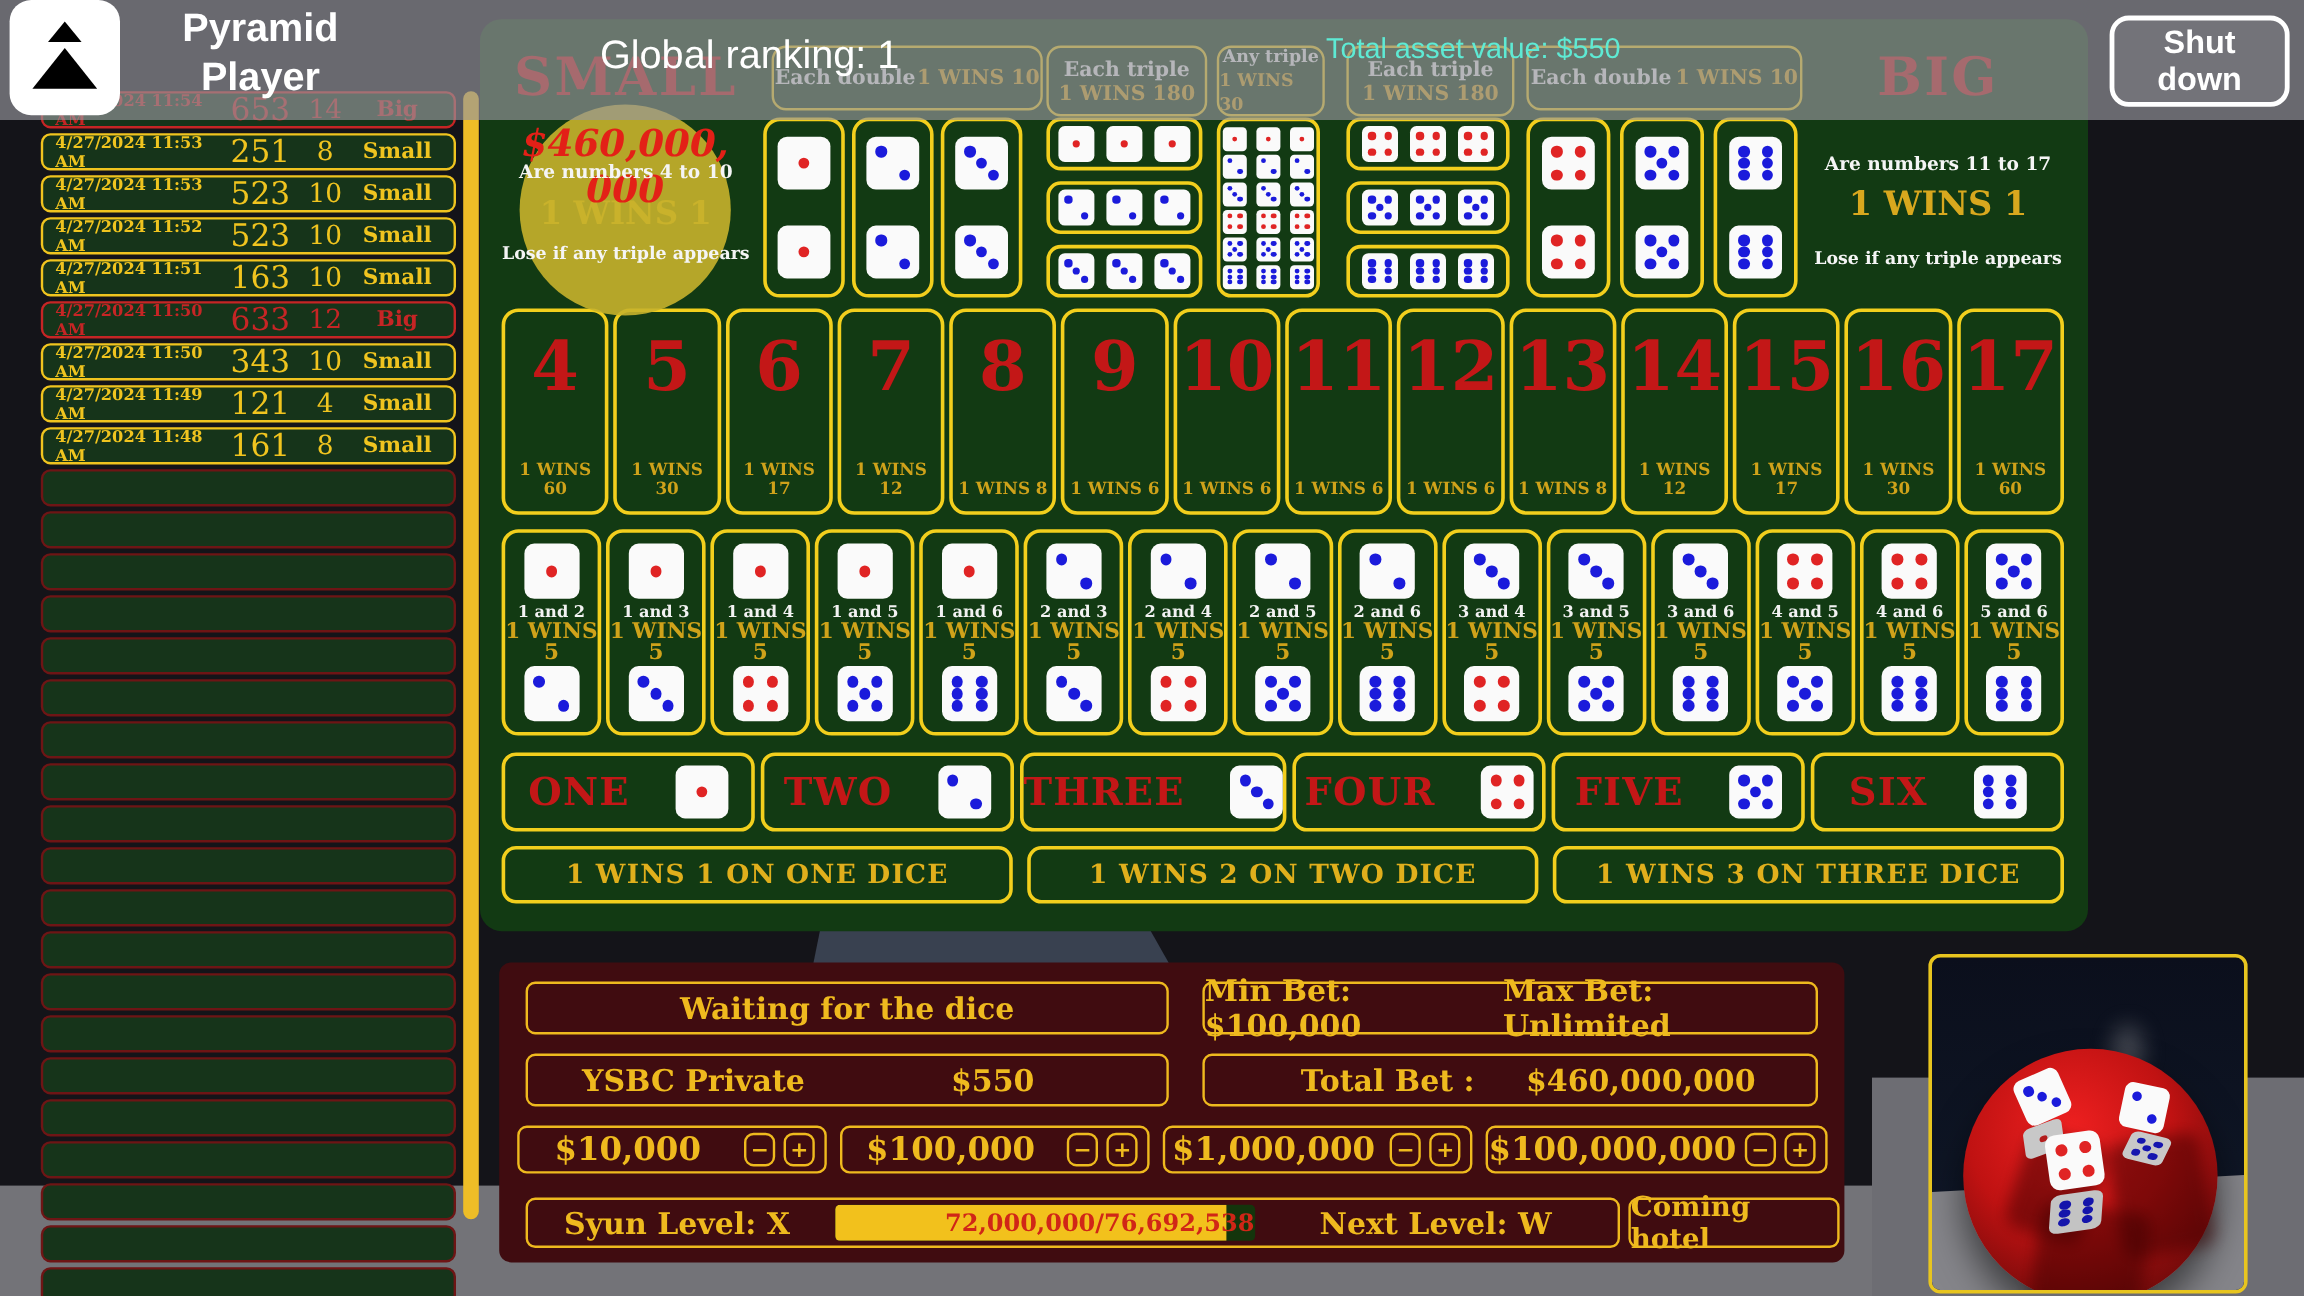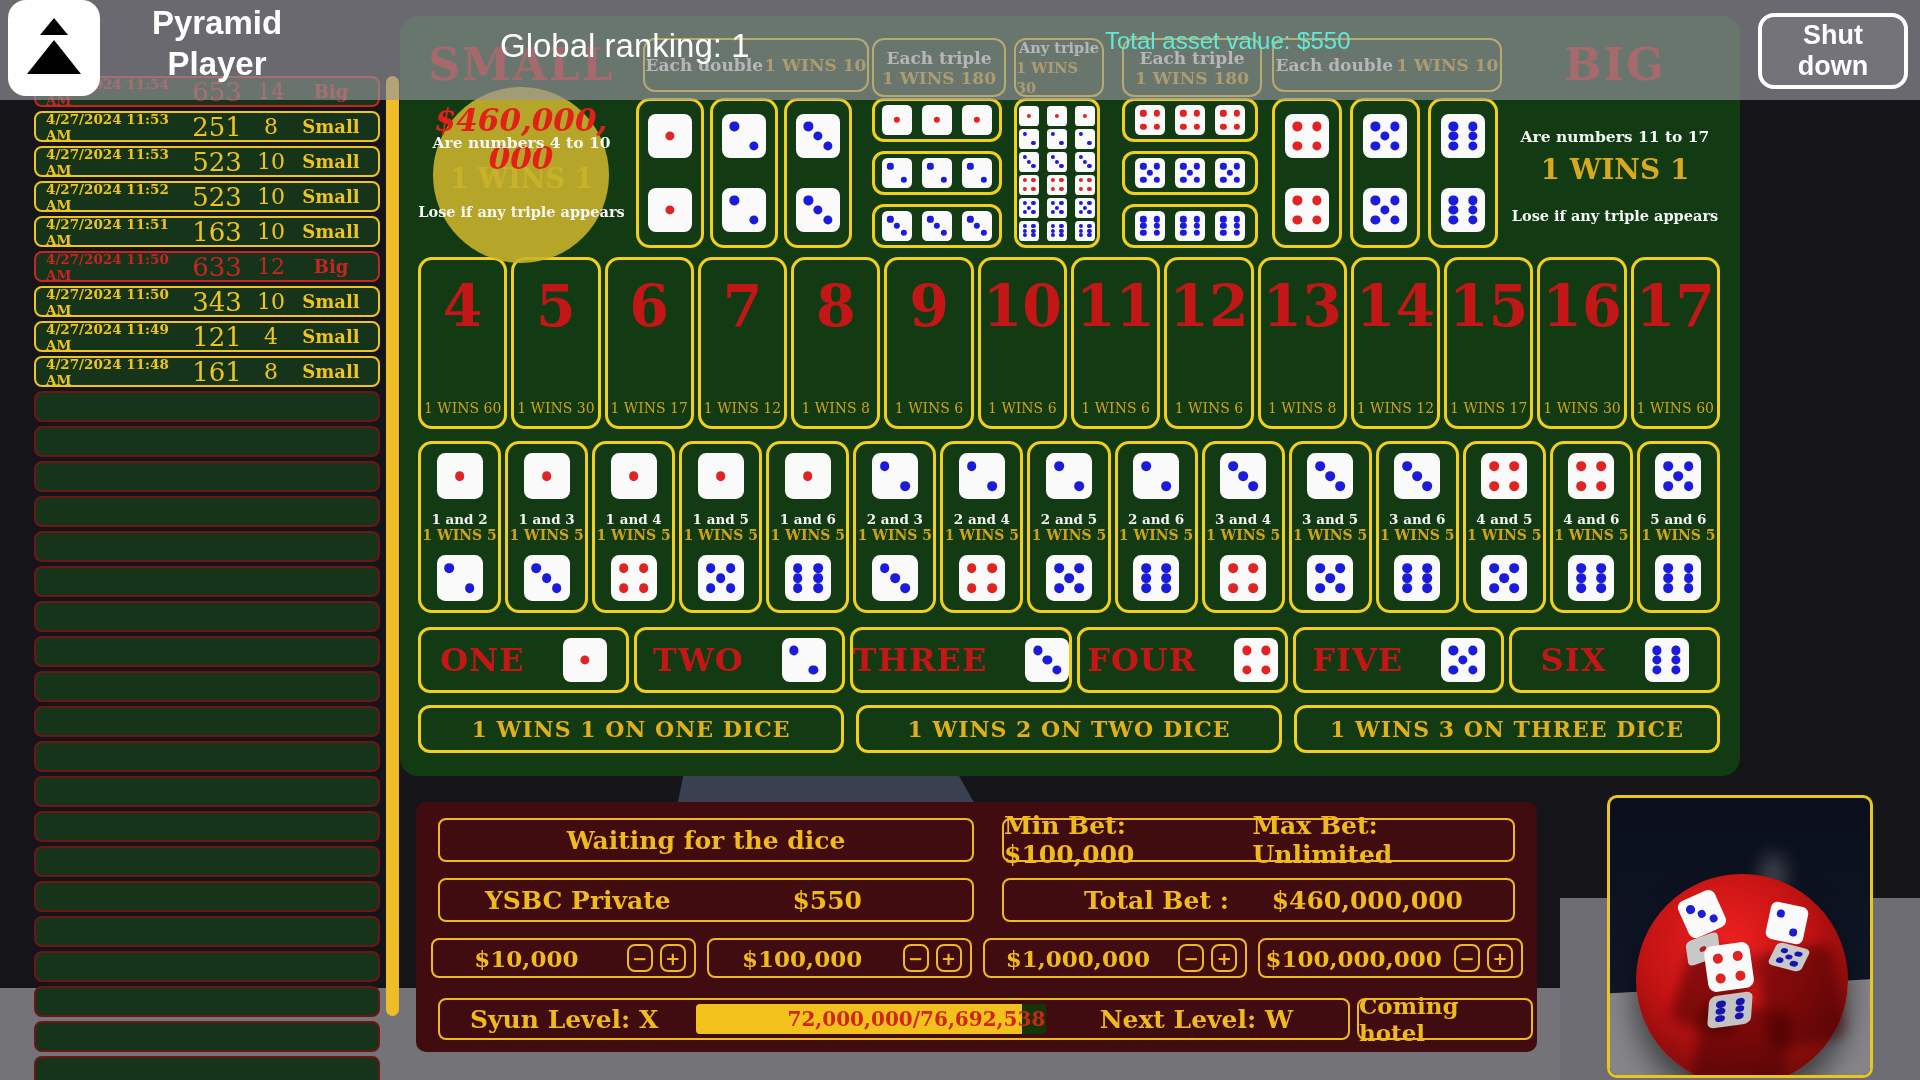--- a/index.html
+++ b/index.html
@@ -68,25 +68,25 @@
            font-weight:bold;z-index:2;}
   .sb-note{position:absolute;top:168px;width:100%;text-align:center;color:#f5f5f5;font-size:14.5px;
            font-weight:bold;z-index:6;}
   .big-inner .sb-desc{top:92px;}
   .big-inner .sb-odds{top:118px;z-index:5;font-size:28px;}
   .big-inner .sb-note{top:172px;}
   
   .trow{position:absolute;left:18px;width:1302px;display:flex;gap:4px;}
   .total-box{flex:1;height:172px;border:3px solid #f2cf1d;border-radius:14px;position:relative;box-sizing:border-box;}
   .tnum{text-align:center;margin-top:12px;font-size:57px;font-weight:bold;color:#c31717;}
-  .todds{position:absolute;bottom:10px;width:100%;text-align:center;font-size:14px;font-weight:normal;color:#cfa21a;}
+  .todds{position:absolute;bottom:10px;width:100%;text-align:center;font-size:14px;font-weight:bold;color:#cfa21a;}
   .pair-box{flex:1;height:172px;border:3px solid #f2cf1d;border-radius:14px;display:flex;flex-direction:column;
             align-items:center;justify-content:space-between;padding:9px 0;box-sizing:border-box;}
   .pair-lbl{color:#f2f2f2;font-size:13.5px;font-weight:bold;line-height:16px;text-align:center;}
-  .pair-odds{color:#cfa21a;font-size:14px;font-weight:bold;line-height:17px;text-align:center;}
+  .pair-odds{color:#cfa21a;font-size:18px;font-weight:bold;line-height:17px;text-align:center;}
   .single-box{flex:1;height:66px;border:3px solid #f2cf1d;border-radius:12px;display:flex;align-items:center;
               justify-content:center;gap:38px;box-sizing:border-box;}
   .single-lbl{color:#c31717;font-size:32px;font-weight:bold;letter-spacing:1px;}
   .wins-row{position:absolute;left:18px;top:689px;width:1302px;display:flex;gap:12px;}
   .wins-box{flex:1;height:48px;border:3px solid #f2cf1d;border-radius:12px;display:flex;align-items:center;
             justify-content:center;color:#e0af1c;font-size:22px;font-weight:bold;letter-spacing:1px;box-sizing:border-box;}
   
   .die{position:relative;background:#fafafa;border-radius:18%;flex:none;}
   .pip{position:absolute;width:21%;height:21%;border-radius:50%;transform:translate(-50%,-50%);}
   .pip.red{background:#e02424;} .pip.blue{background:#1b1bdb;}
@@ -94,21 +94,21 @@
   .p-c{left:50%;top:50%;} .p-bl{left:28%;top:72%;} .p-br{left:72%;top:72%;}
   
   .panel{position:absolute;left:416px;top:802px;width:1121px;height:250px;background:#400c10;
          border-radius:10px;z-index:31;}
   .pbox{position:absolute;border:2px solid #efba1e;border-radius:8px;color:#efba1e;font-weight:bold;
         font-size:25px;display:flex;align-items:center;box-sizing:border-box;}
   .pcenter{justify-content:center;}
   .chips-row{position:absolute;left:15px;top:136px;width:1092px;height:40px;display:flex;gap:11px;}
   .chipbox{flex:1;border:2px solid #efba1e;border-radius:8px;display:flex;align-items:center;
            padding:0 8px 0 0;box-sizing:border-box;}
-  .chiplabel{flex:1;text-align:center;color:#efba1e;font-size:23px;font-weight:bold;}
+  .chiplabel{flex:1;text-align:center;color:#efba1e;font-size:27px;font-weight:bold;}
   .stepbtn{width:26px;height:28px;border:2px solid #efba1e;border-radius:8px;color:#efba1e;font-size:18px;
            font-weight:bold;display:flex;align-items:center;justify-content:center;margin-left:7px;
            font-family:"DejaVu Sans",sans-serif;box-sizing:border-box;}
   .progress{position:relative;width:350px;height:30px;background:#14350c;border-radius:4px;margin-left:38px;overflow:hidden;}
   .progress-fill{position:absolute;left:0;top:0;height:100%;background:#f2c11c;}
   .progress-text{position:absolute;width:100%;text-align:center;line-height:30px;color:#d02617;font-size:20px;font-weight:bold;padding-left:45px;}
   
   .bowl{position:absolute;left:1607px;top:795px;width:266px;height:283px;border:3px solid #e8c51f;border-radius:10px;
         background:linear-gradient(180deg,#0b0f1c 0%,#0e1524 60%,#111a2e 100%);overflow:hidden;z-index:32;box-sizing:border-box;}
   .bowl-floor{position:absolute;left:0;bottom:0;width:100%;height:36%;background:#85858a;

